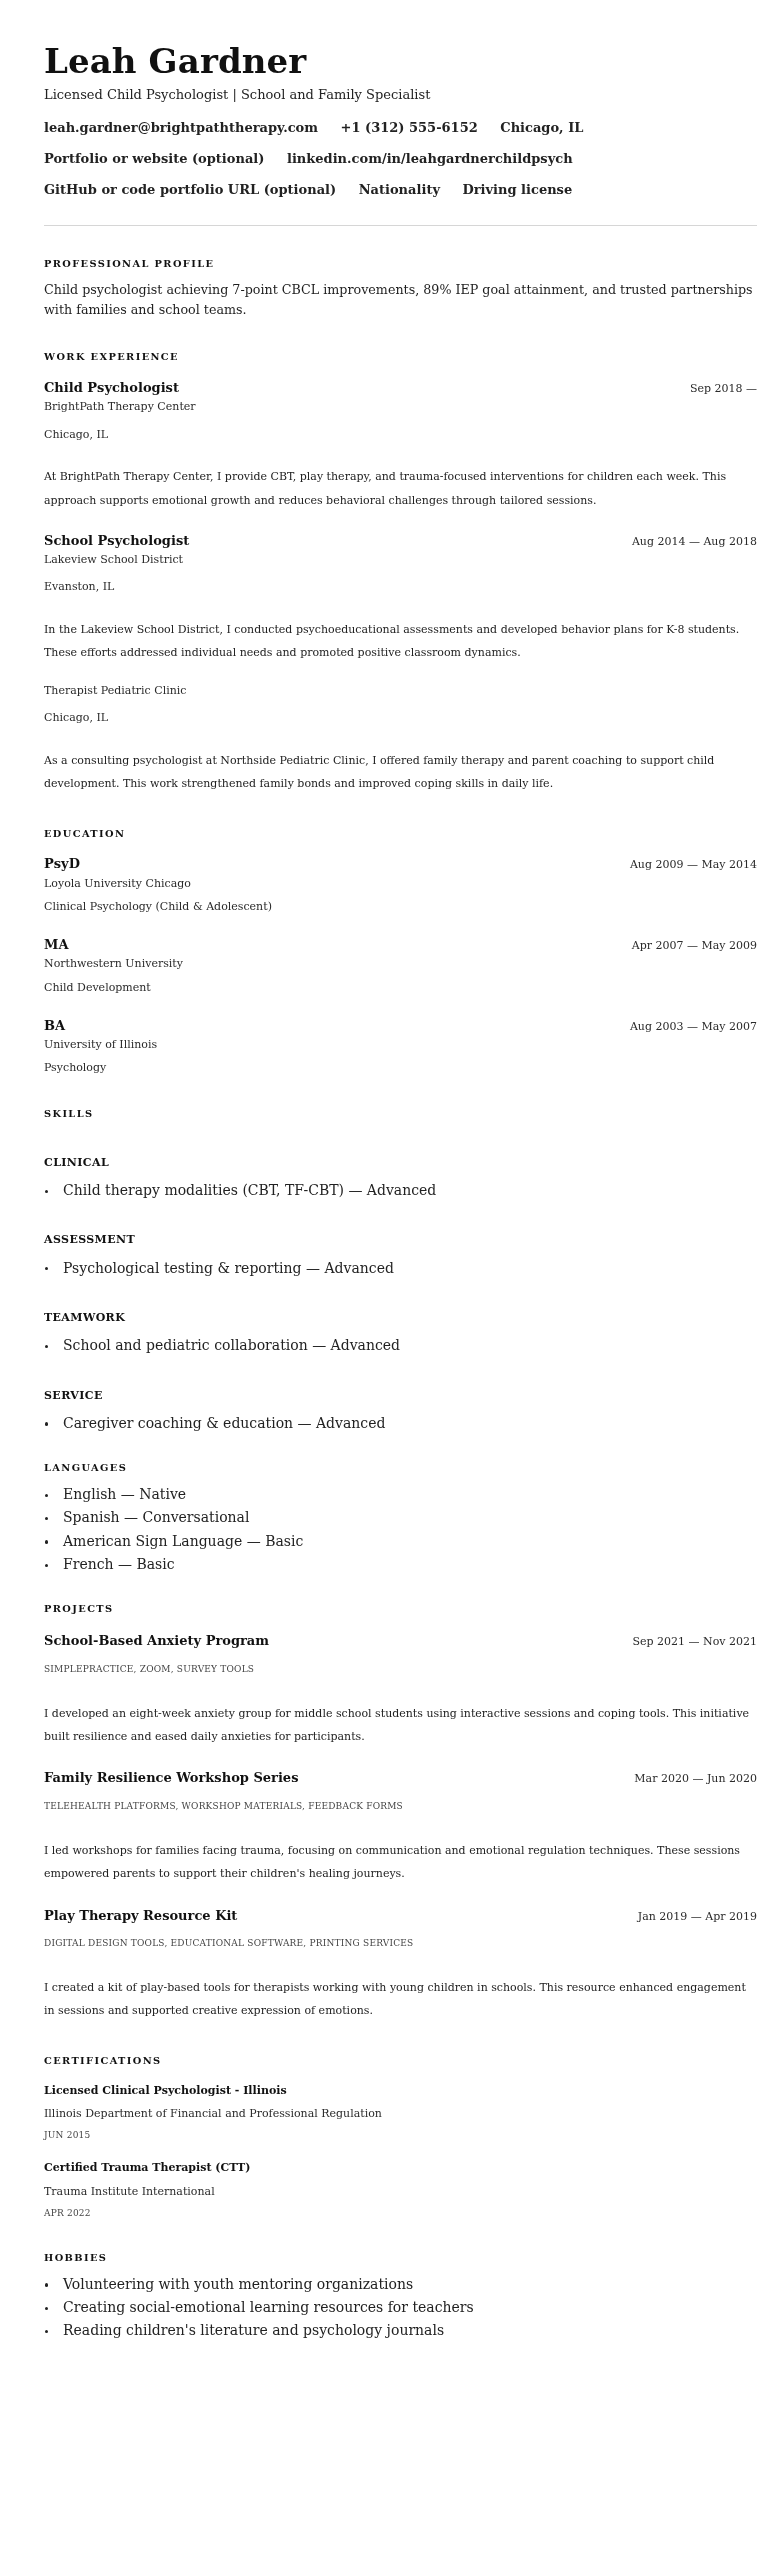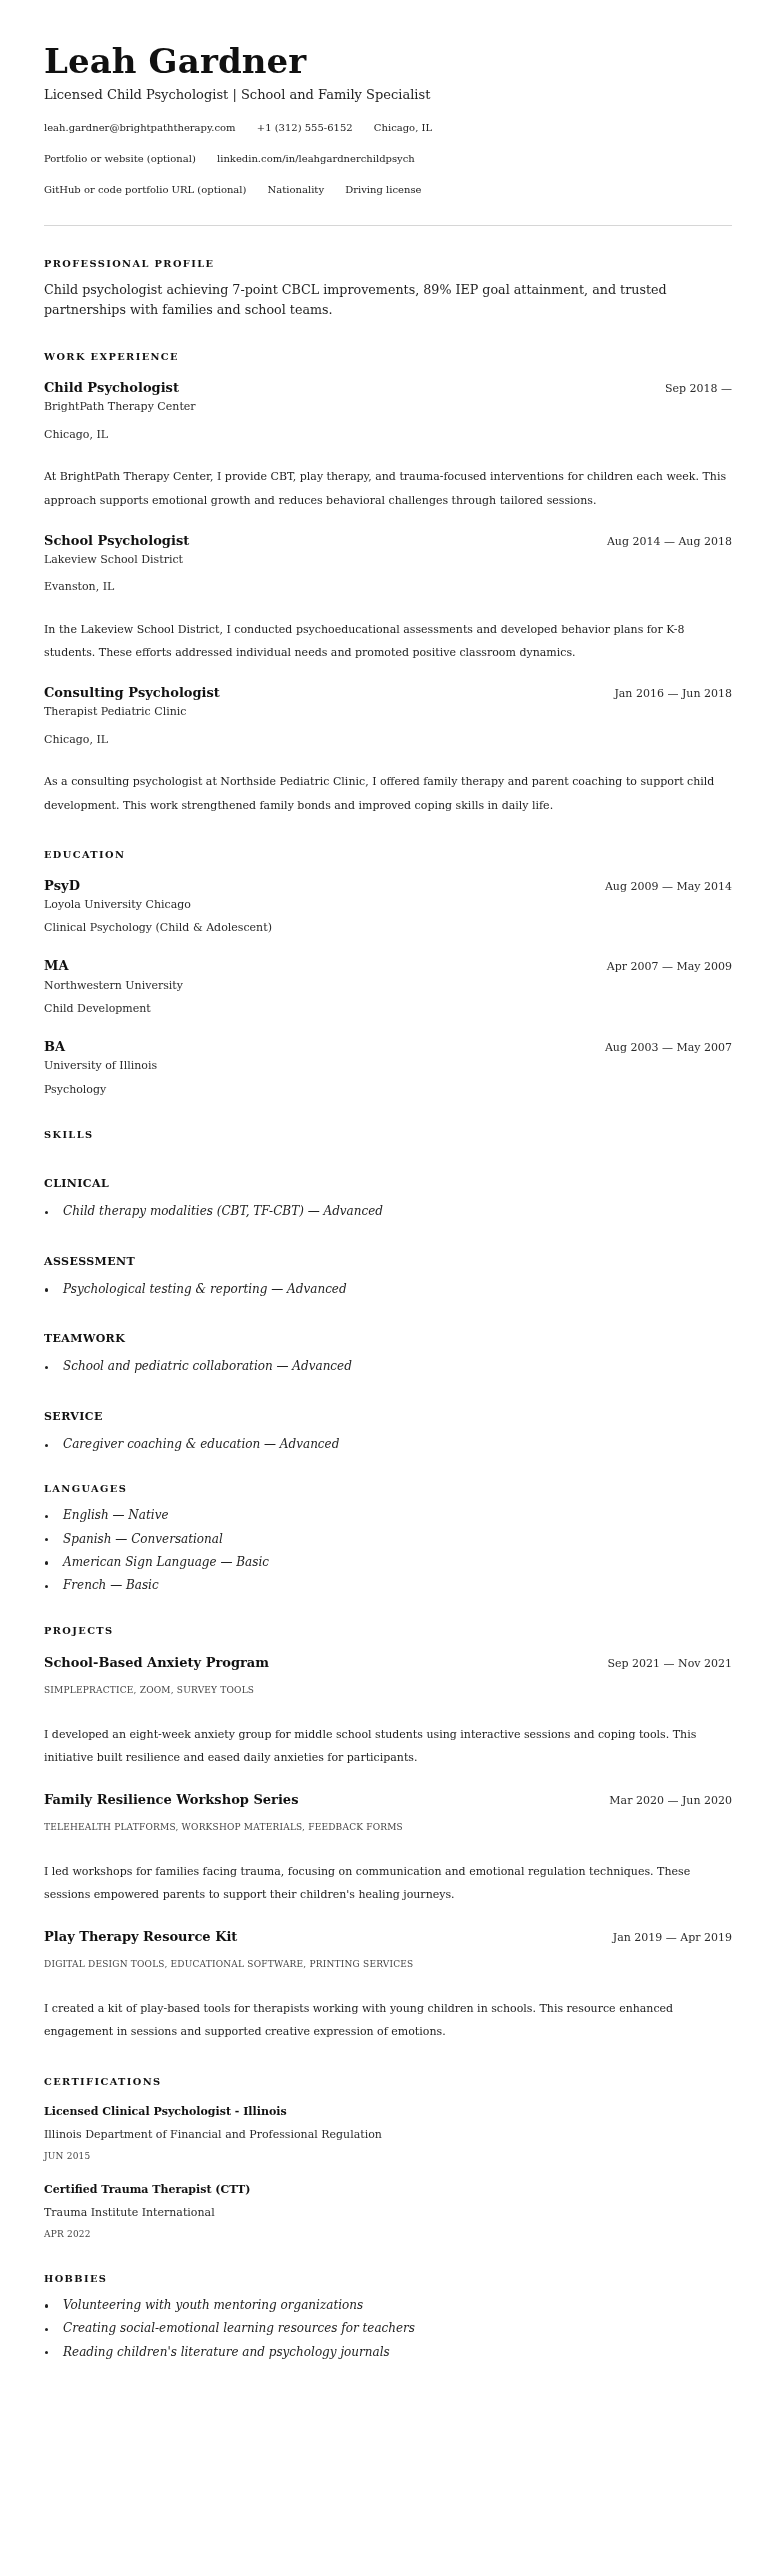--- a/index.html
+++ b/index.html
@@ -3,25 +3,25 @@
 <meta charset="utf-8">
 <style>
   * { box-sizing: border-box; margin: 0; padding: 0; }
   html, body { background: #ffffff; }
   body {
     width: 781px;
     min-height: 2576px;
     font-family: "DejaVu Serif", "Liberation Serif", serif;
     color: #1a1a1a;
   }
-  .page { padding: 40px 49px 26px 44px; }
+  .page { padding: 40px 24px 26px 44px; }
 
   .name { font-size: 34px; font-weight: bold; line-height: 42px; color: #111; letter-spacing: 0.1px; }
   .headline { font-size: 13px; line-height: 18px; color: #222; margin-top: 3.9px; }
-  .contact-line { font-size: 10px; line-height: 14.3px; color: #222; margin-top: 17px; }
+  .contact-line { font-size: 13px; line-height: 14.3px; color: #222; margin-top: 17px; font-weight: bold; }
   .contact-line + .contact-line { margin-top: 17px; }
   .contact-line span { margin-right: 18px; }
   .divider { height: 1.3px; background: #d6d6d6; border: 0; margin-top: 27px; }
 
   .section-title {
     font-size: 9.8px; font-weight: bold; letter-spacing: 1.4px; color: #111;
     text-transform: uppercase; line-height: 13px;
   }
   .sec { margin-top: 31px; }
   .sec.first { margin-top: 31px; }
@@ -38,21 +38,21 @@
 
   .work .entry + .entry { margin-top: 19.5px; }
   .edu-entry { margin-top: 15.6px; }
   .edu-entry + .edu-entry { margin-top: 22px; }
   .edu-entry .entry-sub + .entry-sub { margin-top: 9px; }
 
   .skill-group { margin-top: 18px; }
   .skill-group + .skill-group { margin-top: 18px; }
   .skill-cat { font-size: 11px; font-weight: bold; letter-spacing: 0.4px; color: #111; line-height: 14.3px; margin-top: 36px; }
   ul.bullets { list-style: none; margin-top: 13px; }
-  ul.bullets li { font-size: 12px; line-height: 14.3px; color: #222; position: relative; padding-left: 19px; font-style: italic; }
+  ul.bullets li { font-size: 14px; line-height: 14.3px; color: #222; position: relative; padding-left: 19px; }
   ul.bullets li::before {
     content: ""; position: absolute; left: 0.7px; top: 6.5px; width: 3.3px; height: 3.3px; border-radius: 50%; background: #222;
   }
   ul.tight li + li { margin-top: 9px; }
 
   .proj .entry { margin-top: 17px; }
   .proj .entry + .entry { margin-top: 21px; }
   .proj-tech { font-size: 9px; line-height: 11.7px; color: #444; margin-top: 14.3px; letter-spacing: 0.2px; }
   .proj .entry-desc { margin-top: 26px; }
 
@@ -110,24 +110,20 @@
       <div class="entry-head">
         <div class="entry-title">School Psychologist</div>
         <div class="entry-date">Aug 2014 — Aug 2018</div>
       </div>
       <div class="entry-sub">Lakeview School District</div>
       <div class="entry-loc">Evanston, IL</div>
       <p class="entry-desc">In the Lakeview School District, I conducted psychoeducational assessments and developed behavior plans for K-8 students. These efforts addressed individual needs and promoted positive classroom dynamics.</p>
     </div>
 
     <div class="entry">
-      <div class="entry-head">
-        <div class="entry-title">Consulting Psychologist</div>
-        <div class="entry-date">Jan 2016 — Jun 2018</div>
-      </div>
       <div class="entry-sub">Therapist Pediatric Clinic</div>
       <div class="entry-loc">Chicago, IL</div>
       <p class="entry-desc">As a consulting psychologist at Northside Pediatric Clinic, I offered family therapy and parent coaching to support child development. This work strengthened family bonds and improved coping skills in daily life.</p>
     </div>
   </section>
 
   <section class="sec">
     <h2 class="section-title">Education</h2>
 
     <div class="edu-entry">

